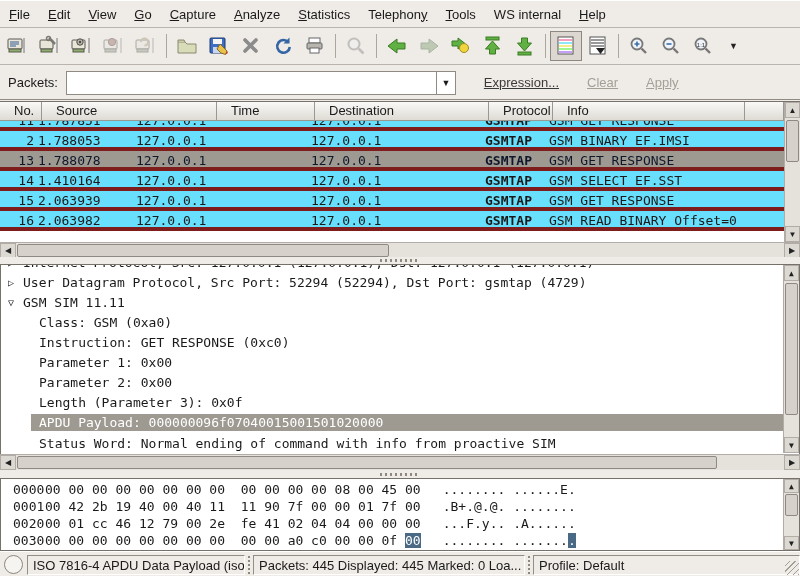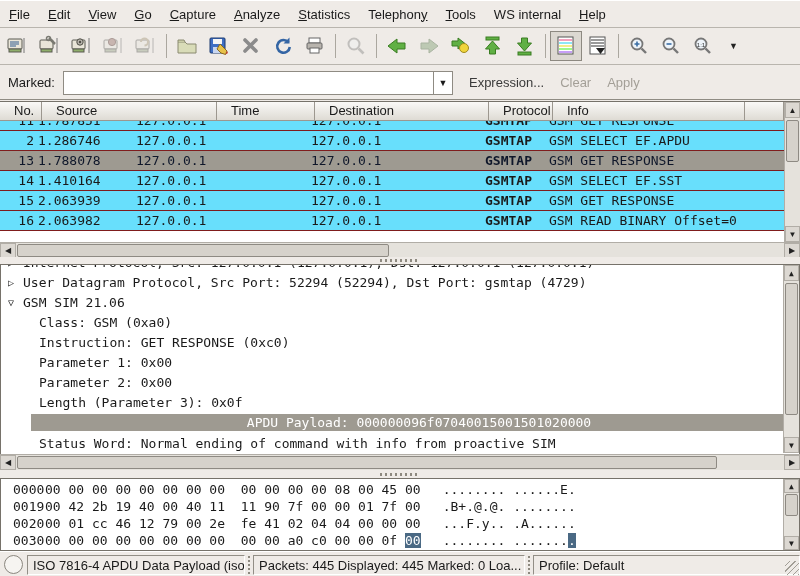--- a/index.html
+++ b/index.html
@@ -24,32 +24,32 @@
   .caret{font-size:9px;color:#222;margin-left:10px;}
 
   
   #filterbar{position:absolute;top:65px;left:0;width:800px;height:34px;
              display:flex;align-items:center;background:#efebe7;border-bottom:1px solid #8f8b83;box-sizing:border-box;}
   #filter-label{margin:0 8px 0 8px;}
   #filter-entry{width:370px;height:24px;background:#fff;border:1px solid #8f8b83;border-right:none;
                 font-size:13px;padding:0 4px;box-sizing:border-box;outline:none;}
   #filter-drop{width:20px;height:24px;background:#fff;border:1px solid #8f8b83;display:flex;
                align-items:center;justify-content:center;font-size:9px;box-sizing:border-box;}
-  .flat-btn{margin-left:16px;color:#3a3a3a;}
+  .flat-btn{margin-left:28px;color:#3a3a3a;text-decoration:underline;}
   .flat-btn.disabled{color:#a39f97;}
 
   
   #plist{position:absolute;top:100px;left:0;width:800px;height:156px;background:#fff;
          border-top:1px solid #76726a;box-sizing:border-box;}
   #plist-header{position:absolute;top:0;left:0;width:784px;height:19px;display:flex;}
   .hcell{background:linear-gradient(#faf9f7,#dedbd4);border-right:1px solid #9c978f;
          border-bottom:1px solid #9c978f;padding:1px 0 0 14px;box-sizing:border-box;
          white-space:nowrap;overflow:hidden;height:19px;}
   #plist-rows{position:absolute;top:19px;left:0;width:784px;height:121px;overflow:hidden;background:#fff;}
-  .prow{display:flex;height:20px;line-height:19px;border-bottom:1px solid #7f1d1d;
+  .prow{display:flex;height:20px;line-height:19px;border-bottom:4px solid #7f1d1d;
         background:#68dffc;box-sizing:border-box;font-size:13px;}
   .prow.sel{background:#9e9a91;color:#0f172a;}
   .pc{white-space:pre;overflow:hidden;flex:0 0 auto;}
   .pc.no{width:38px;text-align:right;padding-right:4px;box-sizing:border-box;}
   .pc.time{width:98px;}
   .pc.src{width:175px;}
   .pc.dst{width:174px;}
   .pc.proto{width:64px;font-weight:bold;}
   .pc.info{flex:1 1 auto;}
   #prow-clip{height:10px;overflow:hidden;}
@@ -67,21 +67,21 @@
   .divider{position:absolute;left:0;width:800px;background:#efebe7;display:flex;align-items:center;justify-content:center;}
   .grip-dots{width:40px;height:3px;background:repeating-linear-gradient(90deg,#8d897f 0 2px,transparent 2px 5px);}
 
   
   #detail{position:absolute;top:263px;left:0;width:800px;height:190px;background:#fff;
           border:1px solid #76726a;border-bottom:none;box-sizing:border-box;overflow:hidden;}
   .drow{height:20px;line-height:20px;white-space:pre;position:relative;font-size:13px;}
   .drow .exp{position:absolute;left:7px;top:0;font-size:10px;}
   .drow.lvl0{padding-left:22px;}
   .drow.lvl1{padding-left:30px;}
-  .drow.lvl1 .dtext{padding-left:8px;display:inline-block;text-align:center;}
+  .drow.lvl1 .dtext{padding-left:8px;display:inline-block;}
   .drow.selrow .dtext{background:#9e9a91;color:#fff;display:block;line-height:17px;margin-top:1px;}
   #drow-clip{height:8px;overflow:hidden;}
   #drow-clip .drow{transform:translateY(-12px);}
 
   
   #hex{position:absolute;top:477px;left:0;width:800px;height:73px;background:#fff;
        border:1px solid #76726a;box-sizing:border-box;overflow:hidden;}
   .hexrow{display:flex;height:17px;line-height:17px;font-size:13px;}
   .hexrow .off{width:44px;padding-left:12px;box-sizing:border-box;flex:0 0 auto;}
   .hexrow .hb{white-space:pre;flex:0 0 auto;}
@@ -272,21 +272,21 @@
         <svg width="22" height="22">
           <circle cx="9" cy="9" r="5.5" fill="#eef4fa" stroke="#777" stroke-width="1.8"></circle>
           <path d="M13.5 13.5l4.5 4.5" stroke="#777" stroke-width="2.4"></path>
           <text x="9" y="11.5" font-size="6" text-anchor="middle" fill="#333">1:1</text>
         </svg>
       </span>
     <span class="caret">▼</span>
   </div>
 
   <div id="filterbar">
-    <span id="filter-label">Marked:</span>
+    <span id="filter-label">Packets:</span>
     <input id="filter-entry" type="text" value="" style="">
     <span id="filter-drop">
         <span>▼</span>
       </span>
     <span class="flat-btn">Expression...</span>
     <span class="flat-btn disabled">Clear</span>
     <span class="flat-btn disabled">Apply</span>
   </div>
 
   <div id="plist">
@@ -305,25 +305,25 @@
           <span class="pc no">11</span>
             <span class="pc time">1.787851</span>
             <span class="pc src">127.0.0.1</span>
             <span class="pc dst">127.0.0.1</span>
             <span class="pc proto">GSMTAP</span>
             <span class="pc info">GSM GET RESPONSE</span>
         </div>
       </div>
       <div class="prow">
         <span class="pc no">2</span>
-          <span class="pc time">1.286746</span>
+          <span class="pc time">1.788053</span>
           <span class="pc src">127.0.0.1</span>
           <span class="pc dst">127.0.0.1</span>
           <span class="pc proto">GSMTAP</span>
-          <span class="pc info">GSM SELECT EF.APDU</span>
+          <span class="pc info">GSM BINARY EF.IMSI</span>
       </div>
       <div class="prow sel">
         <span class="pc no">13</span>
           <span class="pc time">1.788078</span>
           <span class="pc src">127.0.0.1</span>
           <span class="pc dst">127.0.0.1</span>
           <span class="pc proto">GSMTAP</span>
           <span class="pc info">GSM GET RESPONSE</span>
       </div>
       <div class="prow">
@@ -367,21 +367,21 @@
 
   <div class="divider" style="top:256px;height:7px;">
       <div class="grip-dots"></div>
     </div>
 
   <div id="detail" class="mono">
     <div id="drow-clip">
       <div class="drow lvl0"><span class="exp">▷</span><span class="dtext">Internet Protocol, Src: 127.0.0.1 (127.0.0.1), Dst: 127.0.0.1 (127.0.0.1)</span></div>
     </div>
     <div class="drow lvl0"><span class="exp">▷</span><span class="dtext">User Datagram Protocol, Src Port: 52294 (52294), Dst Port: gsmtap (4729)</span></div>
-    <div class="drow lvl0"><span class="exp">▽</span><span class="dtext">GSM SIM 21.06</span></div>
+    <div class="drow lvl0"><span class="exp">▽</span><span class="dtext">GSM SIM 11.11</span></div>
     <div class="drow lvl1"><span class="dtext">Class: GSM (0xa0)</span></div>
     <div class="drow lvl1"><span class="dtext">Instruction: GET RESPONSE (0xc0)</span></div>
     <div class="drow lvl1"><span class="dtext">Parameter 1: 0x00</span></div>
     <div class="drow lvl1"><span class="dtext">Parameter 2: 0x00</span></div>
     <div class="drow lvl1"><span class="dtext">Length (Parameter 3): 0x0f</span></div>
     <div class="drow lvl1 selrow"><span class="dtext">APDU Payload: 000000096f07040015001501020000</span></div>
     <div class="drow lvl1"><span class="dtext">Status Word: Normal ending of command with info from proactive SIM</span></div>
     <div class="vsb" style="top:0;height:188px;">
       <div class="sb-btn" style="top:0">▲</div>
       <div class="sb-thumb" style="top:18px;height:132px;"></div>
@@ -400,21 +400,21 @@
     </div>
 
   <div id="hex" class="mono">
     <div style="height:2px"></div>
     <div class="hexrow">
         <span class="off">0000</span>
         <span class="hb"><span>00 00 00 00 00 00 00 00  00 00 00 00 08 00 45 00</span><span class="hsel"></span><span></span></span>
         <span class="ha"><span>........ ......E.</span><span class="hsel"></span><span></span></span>
       </div>
     <div class="hexrow">
-        <span class="off">0019</span>
+        <span class="off">0001</span>
         <span class="hb"><span>00 42 2b 19 40 00 40 11  11 90 7f 00 00 01 7f 00</span><span class="hsel"></span><span></span></span>
         <span class="ha"><span>.B+.@.@. ........</span><span class="hsel"></span><span></span></span>
       </div>
     <div class="hexrow">
         <span class="off">0020</span>
         <span class="hb"><span>00 01 cc 46 12 79 00 2e  fe 41 02 04 04 00 00 00</span><span class="hsel"></span><span></span></span>
         <span class="ha"><span>...F.y.. .A......</span><span class="hsel"></span><span></span></span>
       </div>
     <div class="hexrow">
         <span class="off">0030</span>

